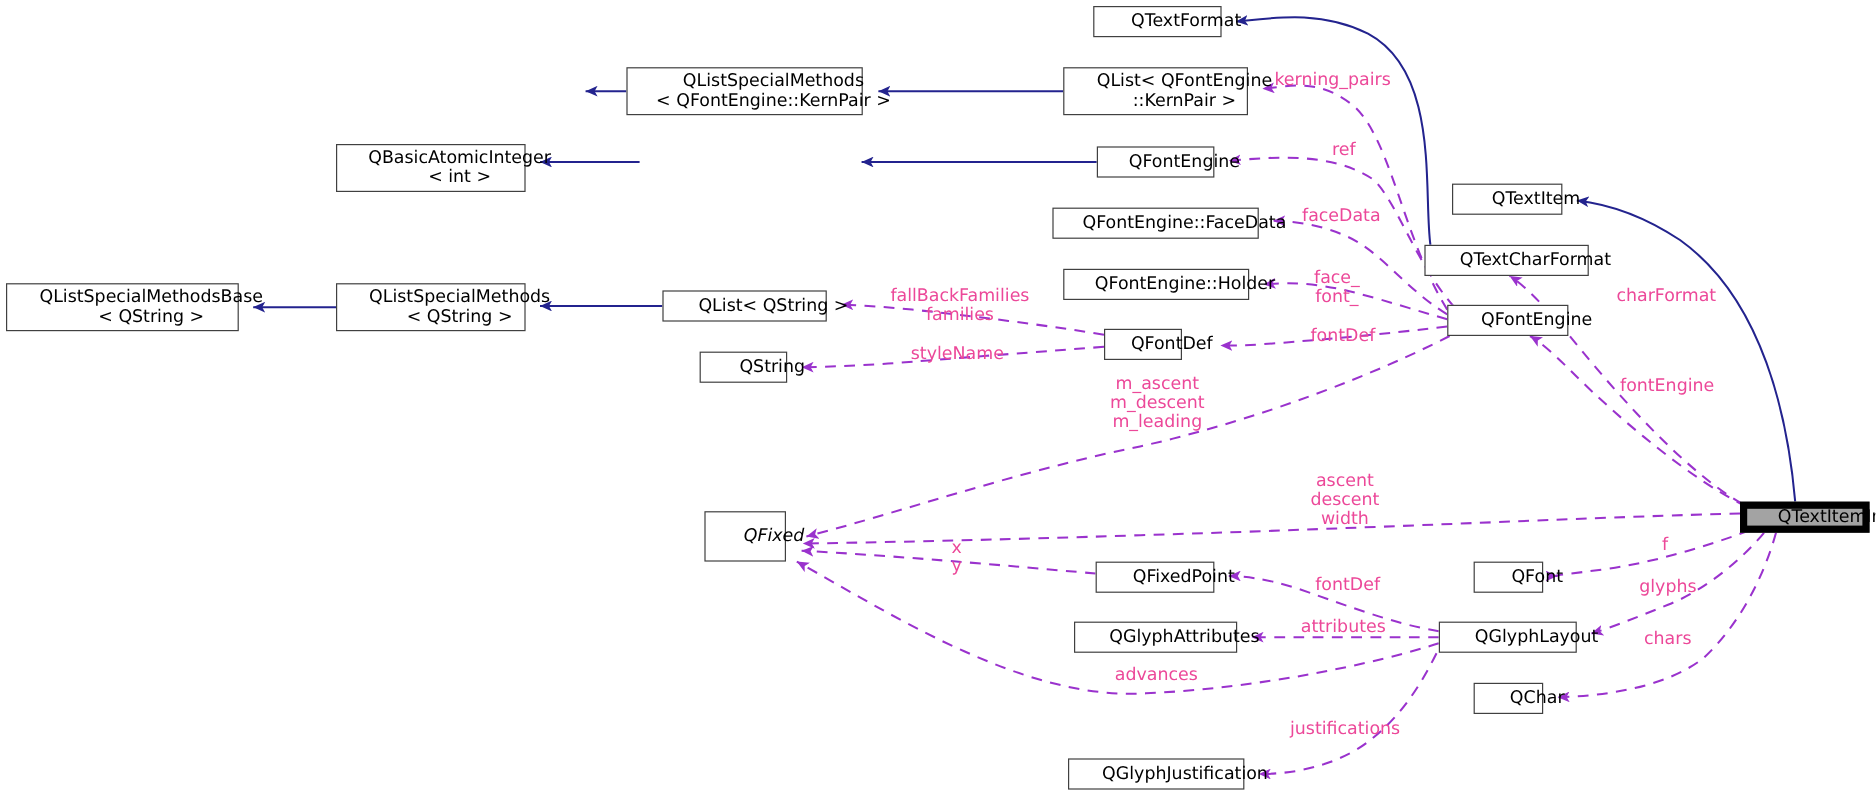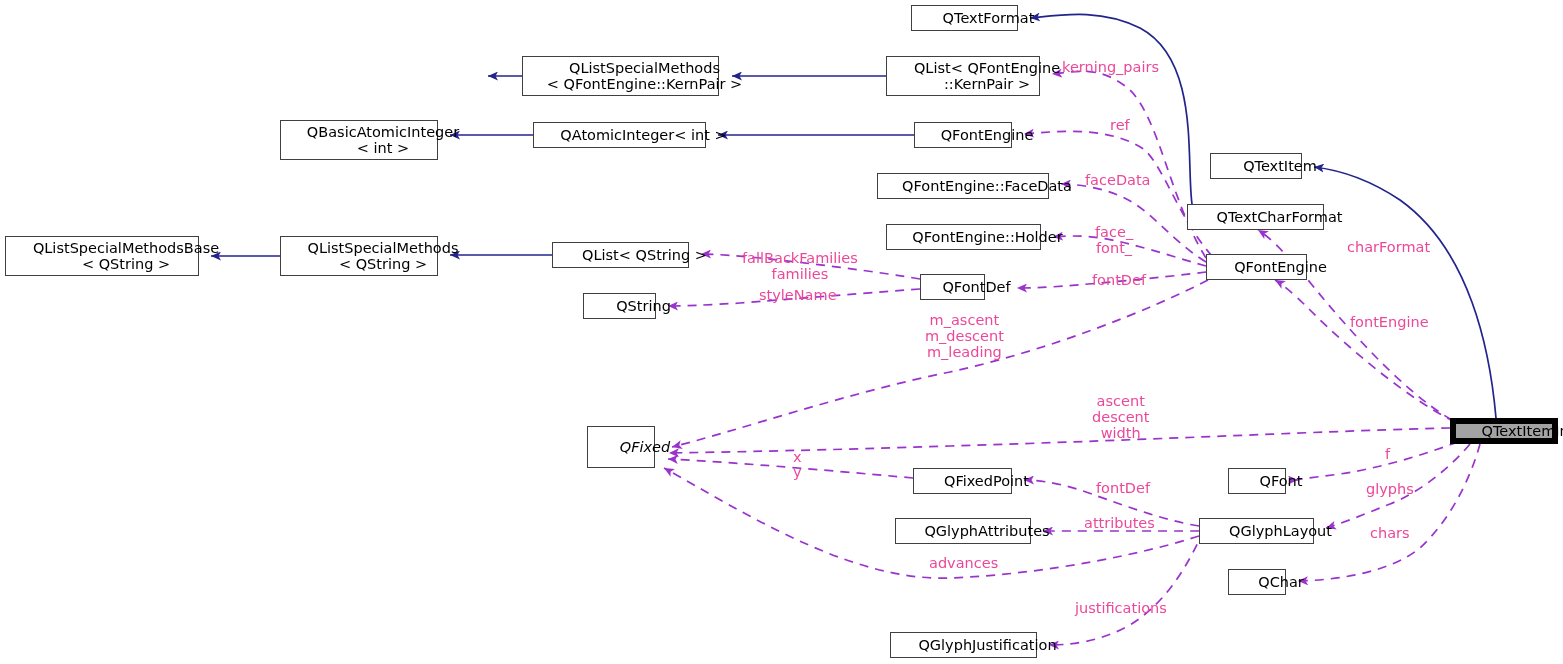--- a/index.html
+++ b/index.html
@@ -107,21 +107,20 @@
 
   <div class="node" style="left:522px; top:56px; width:197px; height:40px;">QListSpecialMethods
 &lt; QFontEngine::KernPair &gt;</div>
 
   <div class="node" style="left:886px; top:56px; width:154px; height:40px;">QList&lt; QFontEngine
 ::KernPair &gt;</div>
 
   <div class="node" style="left:280px; top:120px; width:158px; height:40px;">QBasicAtomicInteger
 &lt; int &gt;</div>
 
-  <div class="node" style="left:533px; top:122px; width:173px; height:26px;">QAtomicInteger&lt; int &gt;</div>
 
   <div class="node" style="left:914px; top:122px; width:98px; height:26px;">QFontEngine</div>
 
   <div class="node" style="left:1210px; top:153px; width:92px; height:26px;">QTextItem</div>
 
   <div class="node" style="left:877px; top:173px; width:172px; height:26px;">QFontEngine::FaceData</div>
 
   <div class="node" style="left:1187px; top:204px; width:137px; height:26px;">QTextCharFormat</div>
 
   <div class="node" style="left:886px; top:224px; width:155px; height:26px;">QFontEngine::Holder</div>
@@ -154,21 +153,21 @@
 
   <div class="node" style="left:1228px; top:569px; width:58px; height:26px;">QChar</div>
 
   <div class="node" style="left:890px; top:632px; width:147px; height:26px;">QGlyphJustification</div>
 
   <div class="edge-label" style="left:1062px; top:59px;">kerning_pairs</div>
   <div class="edge-label" style="left:1110px; top:117px;">ref</div>
   <div class="edge-label" style="left:1085px; top:172px;">faceData</div>
   <div class="edge-label" style="left:1095px; top:224px;">face_
 font_</div>
-  <div class="edge-label" style="left:742px; top:239px;margin-top:11px;">fallBackFamilies
+  <div class="edge-label" style="left:742px; top:239px;">fallBackFamilies
 families</div>
   <div class="edge-label" style="left:1347px; top:239px;">charFormat</div>
   <div class="edge-label" style="left:1092px; top:272px;">fontDef</div>
   <div class="edge-label" style="left:759px; top:287px;">styleName</div>
   <div class="edge-label" style="left:1350px; top:314px;">fontEngine</div>
   <div class="edge-label" style="left:925px; top:312px;">m_ascent
 m_descent
 m_leading</div>
   <div class="edge-label" style="left:1092px; top:393px;">ascent
 descent

